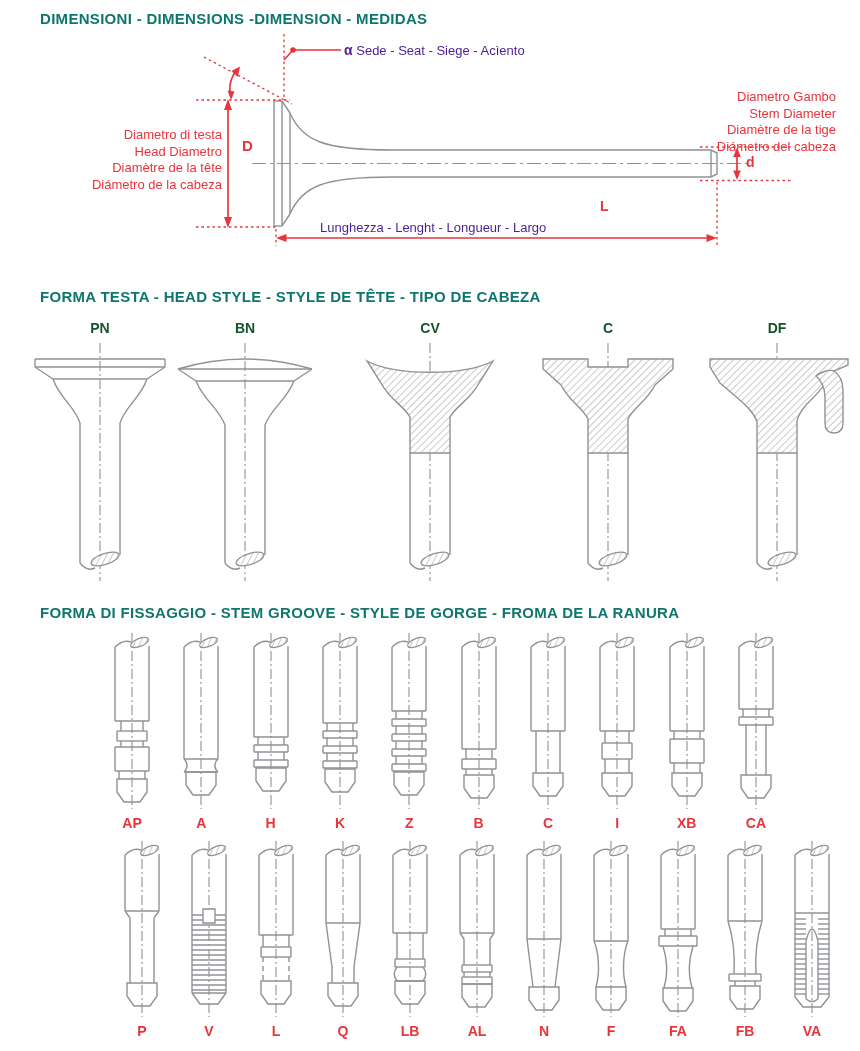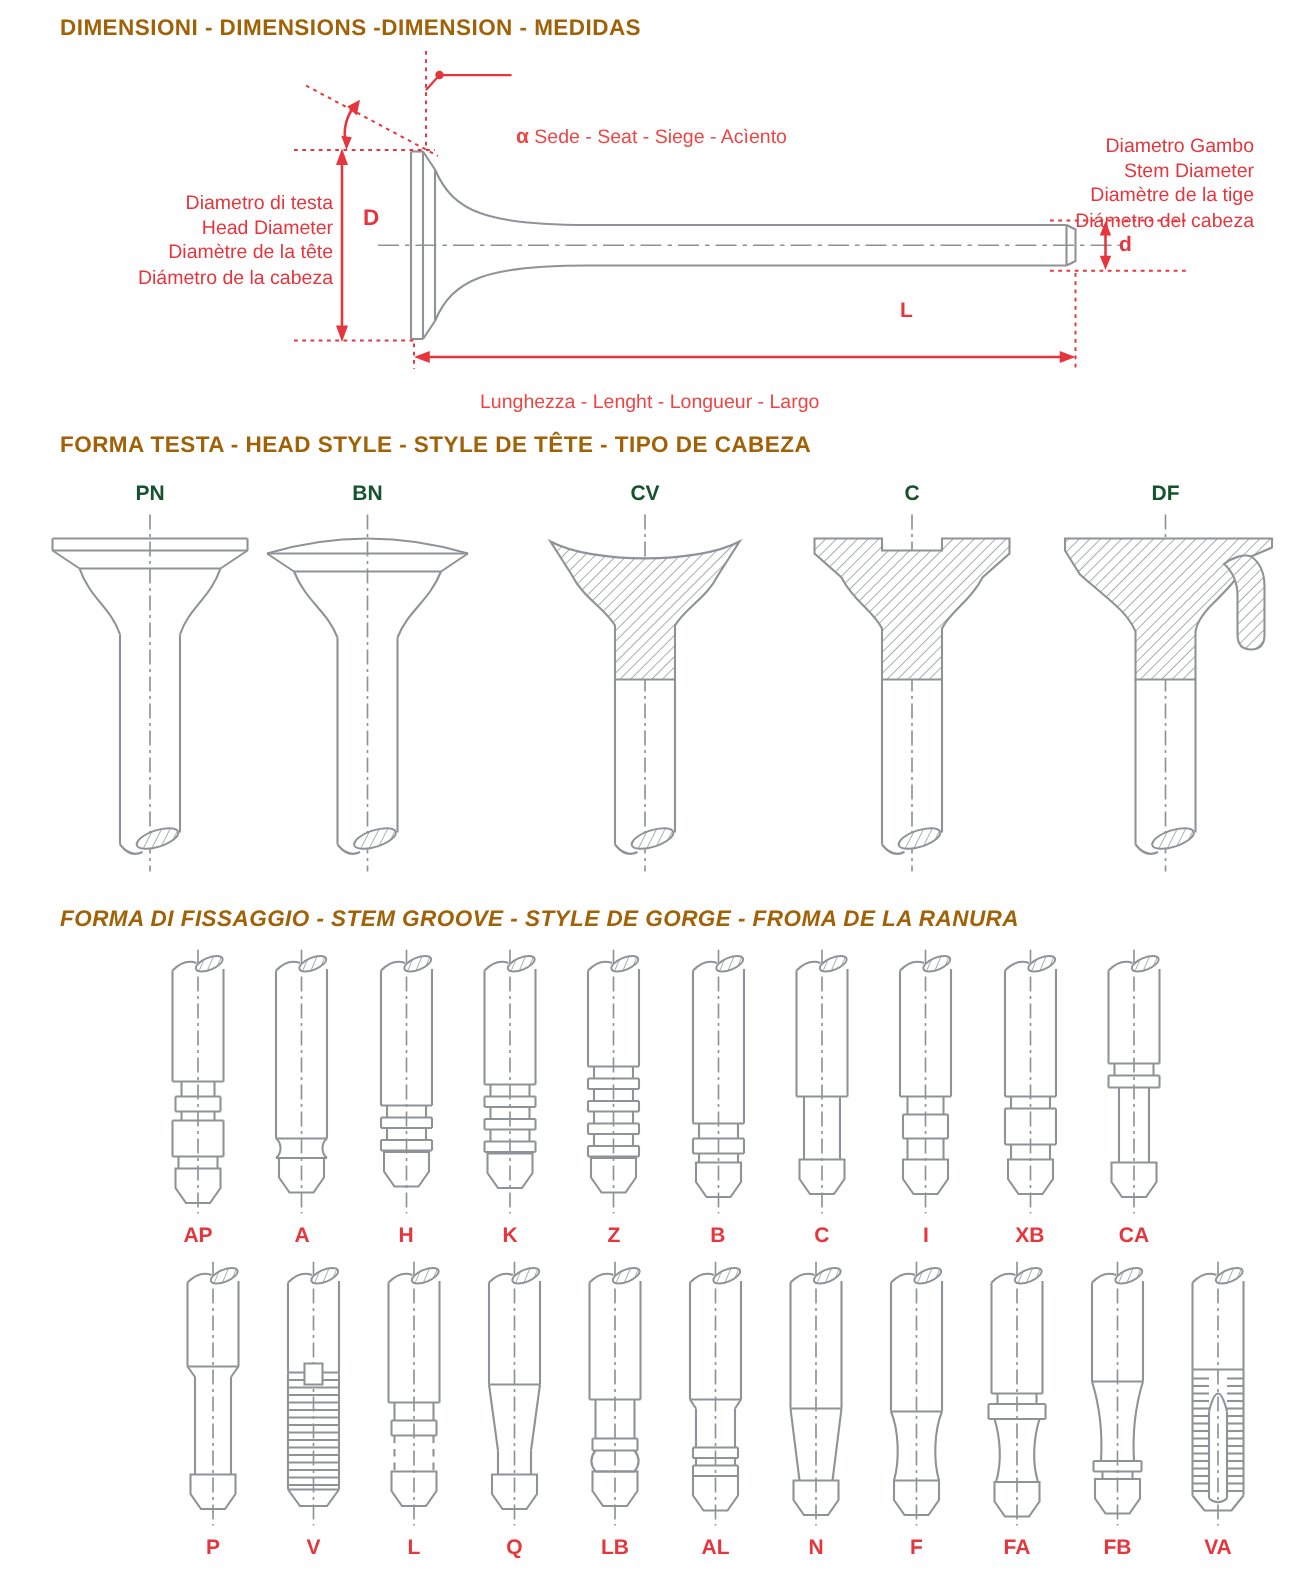--- a/index.html
+++ b/index.html
@@ -1,20 +1,20 @@
 <!DOCTYPE html>
 <html><head>
 <meta charset="utf-8">
 <style>
   html,body{margin:0;padding:0;background:#ffffff;}
   #page{position:relative;width:860px;height:1051px;background:#fff;overflow:hidden;
         font-family:"Liberation Sans", sans-serif;}
-  .sec-title{position:absolute;left:40px;font-size:15px;font-weight:bold;color:#a16207;
+  .sec-title{position:absolute;left:40px;font-size:15px;font-weight:bold;color:#0f766e;
              letter-spacing:.3px;white-space:nowrap;}
-  .rlabel{position:absolute;color:#ef4444;font-size:13px;line-height:16.5px;white-space:nowrap;margin-top:40px;}
+  .rlabel{position:absolute;color:#4c1d95;font-size:13px;line-height:16.5px;white-space:nowrap;}
   .rblock{position:absolute;color:#e6353c;font-size:13px;line-height:16.5px;text-align:right;}
   .dimsym{position:absolute;color:#e6353c;font-weight:bold;}
   .head-cell{position:absolute;width:150px;text-align:center;}
   .head-cell .lbl{font-size:14px;font-weight:bold;color:#14532d;height:18px;margin-bottom:3px;}
   .grow{position:absolute;display:flex;justify-content:space-between;}
   .groove-cell{width:64px;text-align:center;}
   .groove-cell .lbl{font-size:14px;font-weight:bold;color:#e6353c;margin-top:4px;}
   svg{display:block;}
 </style>
 </head>
@@ -70,21 +70,21 @@
       <polygon points="717,238 706.5,234 706.5,242" fill="#e6353c"></polygon>
     </svg>
 
   <div class="rlabel" style="left:344px;top:42px;">
     <b style="font-size:14px;">α</b>
     <span>Sede - Seat - Siege - Acìento</span>
   </div>
 
   <div class="rblock" style="left:40px;top:127px;width:182px;">
     <div>Diametro di testa</div>
-    <div>Head Diameter</div>
+    <div>Head Diametro</div>
     <div>Diamètre de la tête</div>
     <div>Diámetro de la cabeza</div>
   </div>
   <div class="dimsym" style="left:242px;top:137px;font-size:15px;">D</div>
 
   <div class="rblock" style="left:640px;top:77px;width:196px;margin-top:12px;">
     <div>Diametro Gambo</div>
     <div>Stem Diameter</div>
     <div>Diamètre de la tige</div>
     <div>Diámetro del cabeza</div>
@@ -161,21 +161,21 @@
           <path d="M8,18 H146 V24 L132,30 C123,46 112,56 104,64 C99,70 96,74 95,80 V112 H55 V80 C49,66 36,58 18,42 L8,26 Z" fill="url(#hatch)" stroke="#8f9296" stroke-width="1.4"></path>
           <path d="M132,30 C138,34 141,41 141,50 V82 Q141,92 132,92 Q123,92 123,82 V56 C123,47 119,39 114,35 C119,31 127,28 132,30 Z" fill="url(#hatch)" stroke="#8f9296" stroke-width="1.4"></path>
           <path d="M55,112 V222" fill="none" stroke="#8f9296" stroke-width="1.4"></path>
           <path d="M95,112 V214" fill="none" stroke="#8f9296" stroke-width="1.4"></path>
           <path d="M55,222 Q62,231 70,227" fill="none" stroke="#8f9296" stroke-width="1.4"></path>
           <ellipse cx="80" cy="218" rx="14.5" ry="5.5" fill="url(#hatch)" stroke="#8f9296" stroke-width="1.3" transform="rotate(-18 80 218)"></ellipse>
         </svg>
       </div>
     </div>
 
-  <div class="sec-title" style="top:604px;font-style:italic;">FORMA DI FISSAGGIO - STEM GROOVE - STYLE DE GORGE - FROMA DE LA RANURA</div>
+  <div class="sec-title" style="top:604px;">FORMA DI FISSAGGIO - STEM GROOVE - STYLE DE GORGE - FROMA DE LA RANURA</div>
   <div id="grow1" class="grow" style="left:100px;top:633px;width:688px;">
       <div class="groove-cell">
         <svg viewBox="0 0 64 178" width="64" height="178">
           <path d="M32,0 V176" fill="none" stroke="#8f9296" stroke-width="1.1" stroke-dasharray="10 3 2 3"></path>
           <path d="M15,14 Q23,6 31,9" fill="none" stroke="#8f9296" stroke-width="1.4"></path>
           <ellipse cx="39.5" cy="9.5" rx="9.5" ry="4" fill="url(#hatch)" stroke="#8f9296" stroke-width="1.3" transform="rotate(-22 39.5 9.5)"></ellipse>
           <path d="M15,14 V88" fill="none" stroke="#8f9296" stroke-width="1.4"></path>
           <path d="M49,13 V88" fill="none" stroke="#8f9296" stroke-width="1.4"></path>
           <path d="M15,88 H49" fill="none" stroke="#8f9296" stroke-width="1.4"></path>
           <path d="M21,88 V98" fill="none" stroke="#8f9296" stroke-width="1.4"></path>

